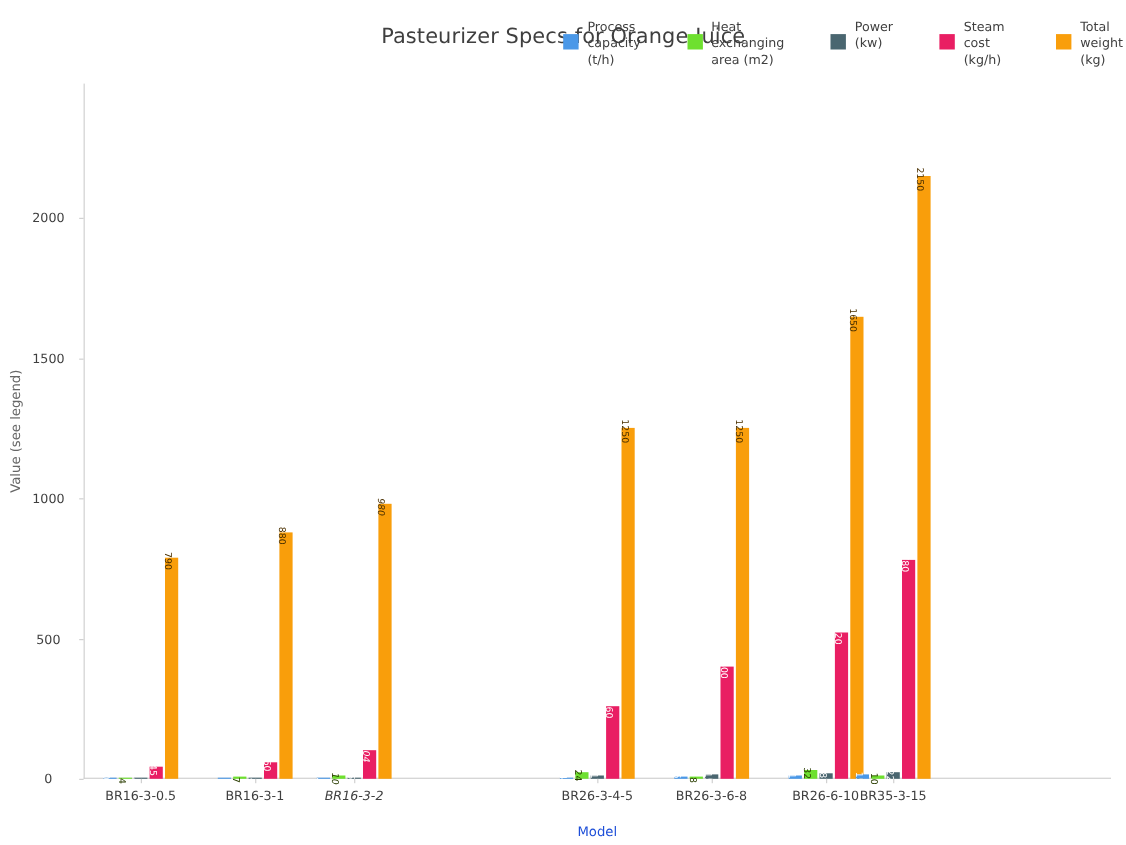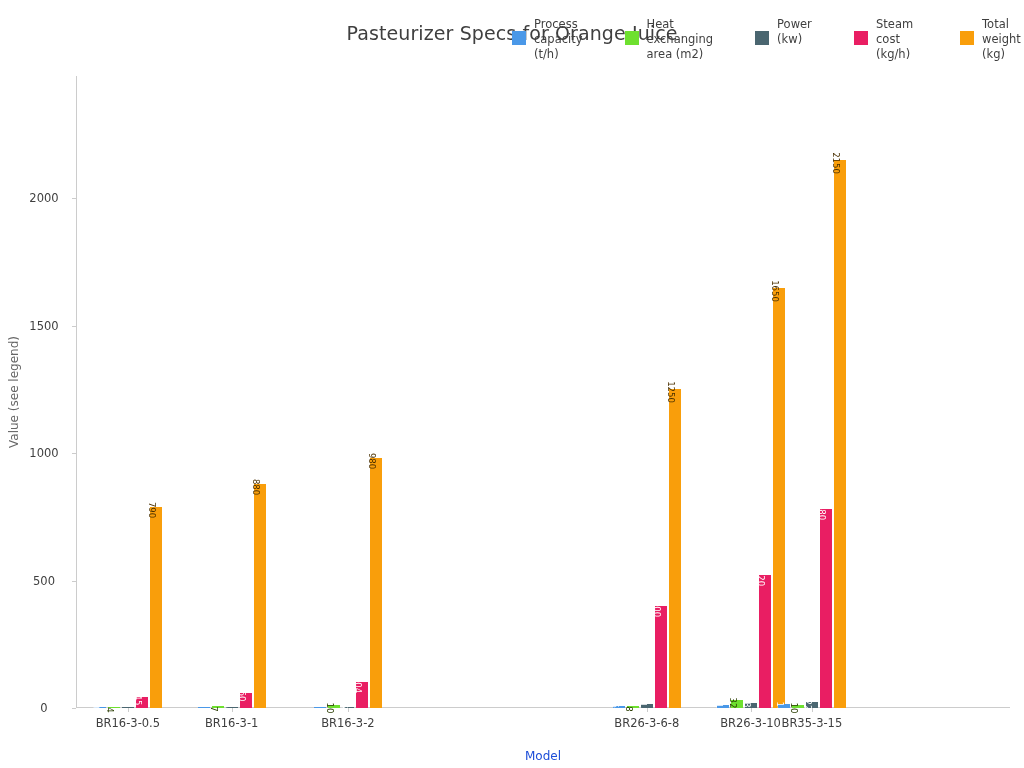--- a/index.html
+++ b/index.html
@@ -248,38 +248,57 @@
           </div>
           <div class="bar" title="Steam cost (kg/h) — BR16-3-1: 60" style="left: 59.8889px; width: 12px; height: 15.2903px; background: rgb(233, 30, 99);">
             <span class="bar-value" style="color: rgb(255, 255, 255);">60</span>
           </div>
           <div class="bar" title="Total weight (kg) — BR16-3-1: 880" style="left: 73.8889px; width: 12px; height: 224.258px; background: rgb(249, 158, 11);">
             <span class="bar-value" style="color: rgb(74, 48, 0);">880</span>
           </div>
           <div class="xtick-mark"></div>
           <div class="xtick-label">BR16-3-1</div>
         </div>
-        <div class="group" style="left: 220px; width: 103.778px;">
+        <div class="group" style="left: 194px; width: 103.778px; font-style: italic;">
           <div class="bar" title="Process capacity (t/h) — BR16-3-2: 2" style="left: 17.8889px; width: 12px; height: 1.5px; background: rgb(74, 152, 232);">
             <span class="bar-value" style="color: rgb(255, 255, 255);">2</span>
           </div>
           <div class="bar" title="Heat exchanging area (m2) — BR16-3-2: 10" style="left: 31.8889px; width: 12px; height: 2.54839px; background: rgb(110, 224, 47);">
             <span class="bar-value" style="color: rgb(42, 61, 0);">10</span>
           </div>
           <div class="bar" title="Power (kw) — BR16-3-2: 5.5" style="left: 45.8889px; width: 12px; height: 1.5px; background: rgb(74, 102, 112);">
             <span class="bar-value" style="color: rgb(255, 255, 255);">5.5</span>
           </div>
           <div class="bar" title="Steam cost (kg/h) — BR16-3-2: 104" style="left: 59.8889px; width: 12px; height: 26.5032px; background: rgb(233, 30, 99);">
             <span class="bar-value" style="color: rgb(255, 255, 255);">104</span>
           </div>
           <div class="bar" title="Total weight (kg) — BR16-3-2: 980" style="left: 73.8889px; width: 12px; height: 249.742px; background: rgb(249, 158, 11);">
             <span class="bar-value" style="color: rgb(74, 48, 0);">980</span>
           </div>
           <div class="xtick-mark"></div>
           <div class="xtick-label">BR16-3-2</div>
+        </div>
+        <div class="group" style="left: 415.111px; width: 103.778px;">
+          <div class="bar" title="Process capacity (t/h) — BR26-3-4-5: 4.5" style="left: 17.8889px; width: 12px; height: 1.5px; background: rgb(74, 152, 232);">
+            <span class="bar-value" style="color: rgb(255, 255, 255);">4.5</span>
+          </div>
+          <div class="bar" title="Heat exchanging area (m2) — BR26-3-4-5: 24" style="left: 31.8889px; width: 12px; height: 6.11613px; background: rgb(110, 224, 47);">
+            <span class="bar-value" style="color: rgb(42, 61, 0);">24</span>
+          </div>
+          <div class="bar" title="Power (kw) — BR26-3-4-5: 11" style="left: 45.8889px; width: 12px; height: 2.80323px; background: rgb(74, 102, 112);">
+            <span class="bar-value" style="color: rgb(255, 255, 255);">11</span>
+          </div>
+          <div class="bar" title="Steam cost (kg/h) — BR26-3-4-5: 260" style="left: 59.8889px; width: 12px; height: 66.2581px; background: rgb(233, 30, 99);">
+            <span class="bar-value" style="color: rgb(255, 255, 255);">260</span>
+          </div>
+          <div class="bar" title="Total weight (kg) — BR26-3-4-5: 1250" style="left: 73.8889px; width: 12px; height: 318.548px; background: rgb(249, 158, 11);">
+            <span class="bar-value" style="color: rgb(74, 48, 0);">1250</span>
+          </div>
+          <div class="xtick-mark"></div>
+          <div class="xtick-label">BR26-3-4-5</div>
         </div>
         <div class="group" style="left: 518.889px; width: 103.778px;">
           <div class="bar" title="Process capacity (t/h) — BR26-3-6-8: 6.8" style="left: 17.8889px; width: 12px; height: 1.7329px; background: rgb(74, 152, 232);">
             <span class="bar-value" style="color: rgb(255, 255, 255);">6.8</span>
           </div>
           <div class="bar" title="Heat exchanging area (m2) — BR26-3-6-8: 8" style="left: 31.8889px; width: 12px; height: 2.03871px; background: rgb(110, 224, 47);">
             <span class="bar-value" style="color: rgb(42, 61, 0);">8</span>
           </div>
           <div class="bar" title="Power (kw) — BR26-3-6-8: 15" style="left: 45.8889px; width: 12px; height: 3.82258px; background: rgb(74, 102, 112);">
             <span class="bar-value" style="color: rgb(255, 255, 255);">15</span>
@@ -303,21 +322,21 @@
           <div class="bar" title="Power (kw) — BR26-3-10: 18.5" style="left: 45.8889px; width: 12px; height: 4.71452px; background: rgb(74, 102, 112);">
             <span class="bar-value" style="color: rgb(255, 255, 255);">18.5</span>
           </div>
           <div class="bar" title="Steam cost (kg/h) — BR26-3-10: 520" style="left: 59.8889px; width: 12px; height: 132.516px; background: rgb(233, 30, 99);">
             <span class="bar-value" style="color: rgb(255, 255, 255);">520</span>
           </div>
           <div class="bar" title="Total weight (kg) — BR26-3-10: 1650" style="left: 73.8889px; width: 12px; height: 420.484px; background: rgb(249, 158, 11);">
             <span class="bar-value" style="color: rgb(74, 48, 0);">1650</span>
           </div>
           <div class="xtick-mark"></div>
-          <div class="xtick-label">BR26-3-10</div>
+          <div class="xtick-label">BR26-6-10</div>
         </div>
         <div class="group" style="left: 684px; width: 103.778px;">
           <div class="bar" title="Process capacity (t/h) — BR35-3-15: 15" style="left: 17.8889px; width: 12px; height: 3.82258px; background: rgb(74, 152, 232);">
             <span class="bar-value" style="color: rgb(255, 255, 255);">15</span>
           </div>
           <div class="bar" title="Heat exchanging area (m2) — BR35-3-15: 10" style="left: 31.8889px; width: 12px; height: 2.54839px; background: rgb(110, 224, 47);">
             <span class="bar-value" style="color: rgb(42, 61, 0);">10</span>
           </div>
           <div class="bar" title="Power (kw) — BR35-3-15: 22" style="left: 45.8889px; width: 12px; height: 5.60645px; background: rgb(74, 102, 112);">
             <span class="bar-value" style="color: rgb(255, 255, 255);">22</span>

